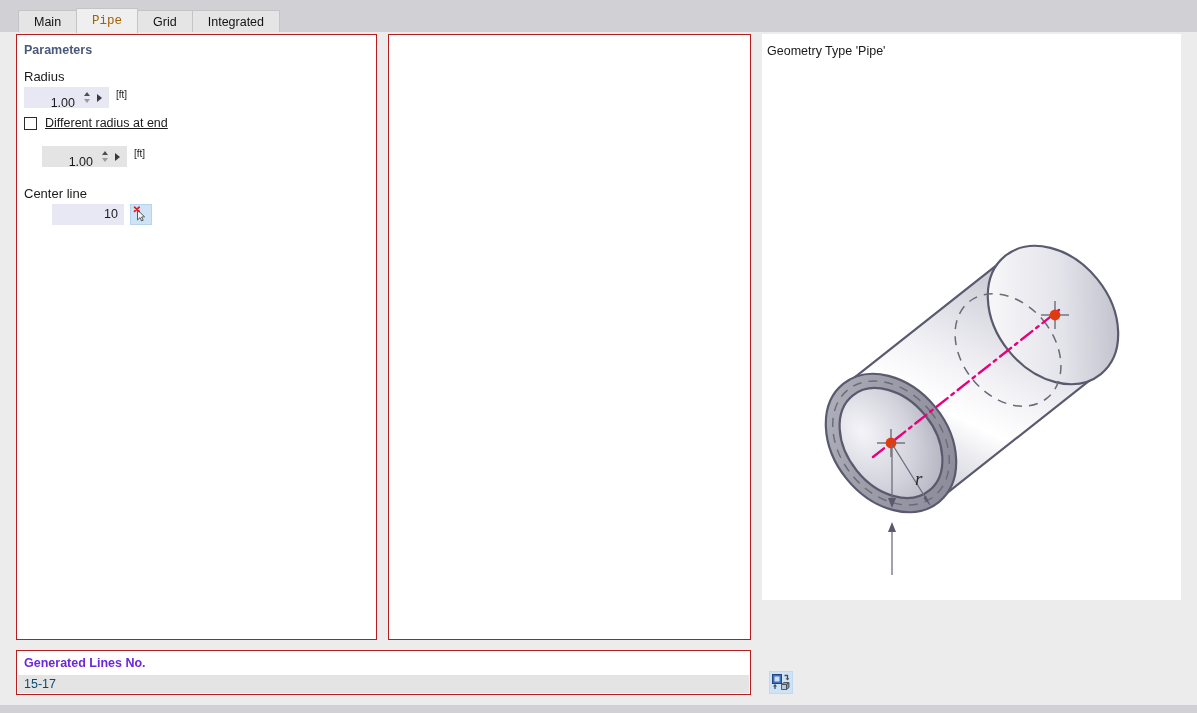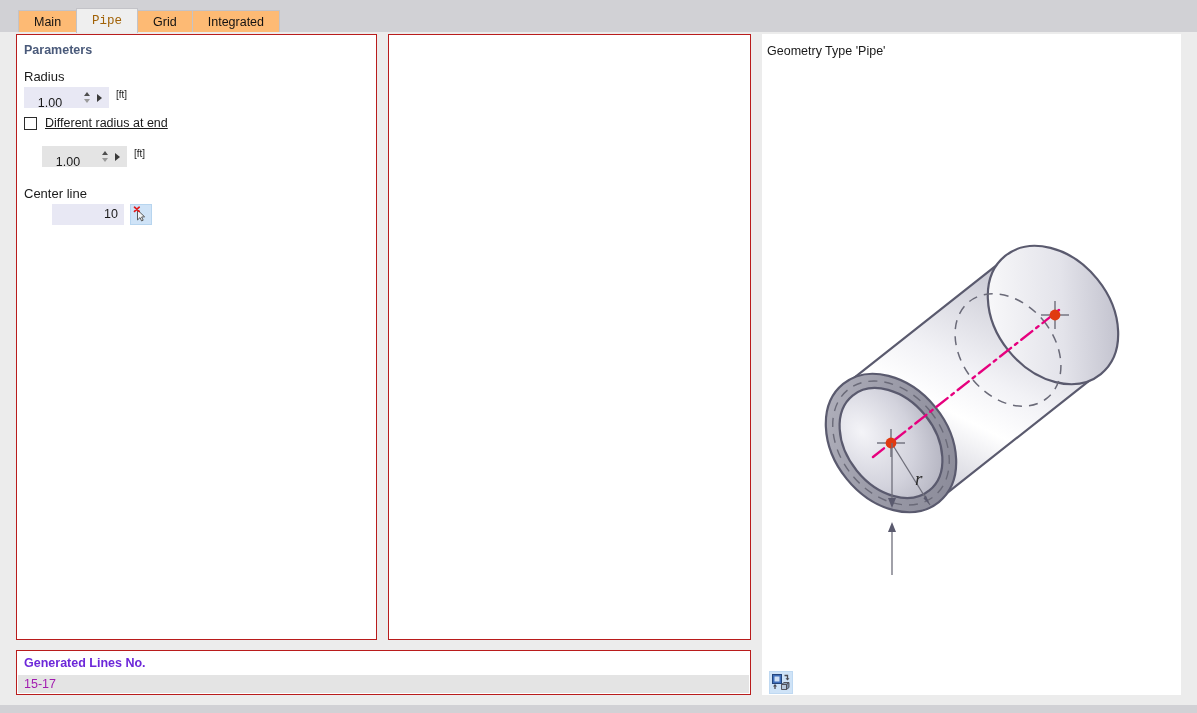--- a/index.html
+++ b/index.html
@@ -30,21 +30,21 @@
     display: flex;
     align-items: flex-end;
     height: 24px;
   }
   .tab {
     height: 23px;
     line-height: 23px;
     padding: 0 15px;
     font-size: 12.5px;
     color: #121212;
-    background: #fdba74;
+    background: #e5e5e5;
     border: 1px solid #c3c3c8;
     border-bottom: none;
     margin-right: -1px;
     box-sizing: border-box;
     border-radius: 1px 1px 0 0;
     white-space: nowrap;
     cursor: default;
   }
   .tab.active {
     background: #efefef;
@@ -79,21 +79,21 @@
 
   
   .panel {
     position: absolute;
     background: #ffffff;
     border: 1px solid #b91c1c;
     box-sizing: border-box;
   }
   #params-panel  { left: 16px;  top: 34px;  width: 361px; height: 606px; }
   #middle-panel  { left: 388px; top: 34px;  width: 363px; height: 606px; }
-  #preview-panel { left: 762px; top: 34px;  width: 419px; height: 661px; border-color: #ffffff;}
+  #preview-panel { left: 762px; top: 34px;  width: 419px; height: 566px; border-color: #ffffff;}
   #generated-panel { left: 16px; top: 650px; width: 735px; height: 45px; }
 
   
   .section-title {
     position: absolute;
     left: 7px; top: 8px;
     font-size: 12.5px;
     font-weight: bold;
     color: #4a5a7a;
   }
@@ -109,21 +109,21 @@
   .spin {
     position: absolute;
     height: 21px;
     box-sizing: border-box;
     display: flex;
     align-items: center;
     border: 1px solid transparent;
   }
   .spin .val {
     flex: 1;
-    text-align: center;
+    text-align: right;
     padding-right: 6px;
     font-size: 12.5px;
     line-height: 19px;
     color: #1a1a1a;
     margin-top: 12px;
   }
   .spin.enabled { background: #e8e8f4; }
   .spin.disabled { background: #e4e4e4; }
   .spin .arrows {
     width: 13px;
@@ -218,21 +218,21 @@
   }
   #gen-value {
     position: absolute;
     left: 1px; top: 24px;
     width: 731px; height: 18px;
     background: #e4e4e4;
     font-size: 12.5px;
     line-height: 18px;
     padding-left: 6px;
     box-sizing: border-box;
-    color: #a21caf;
+    color: #0c4a6e;
   }
 
   
   #preview-caption {
     position: absolute;
     left: 4px; top: 9px;
     font-size: 12.5px;
     color: #1a1a1a;
   }
   #preview-svg {

